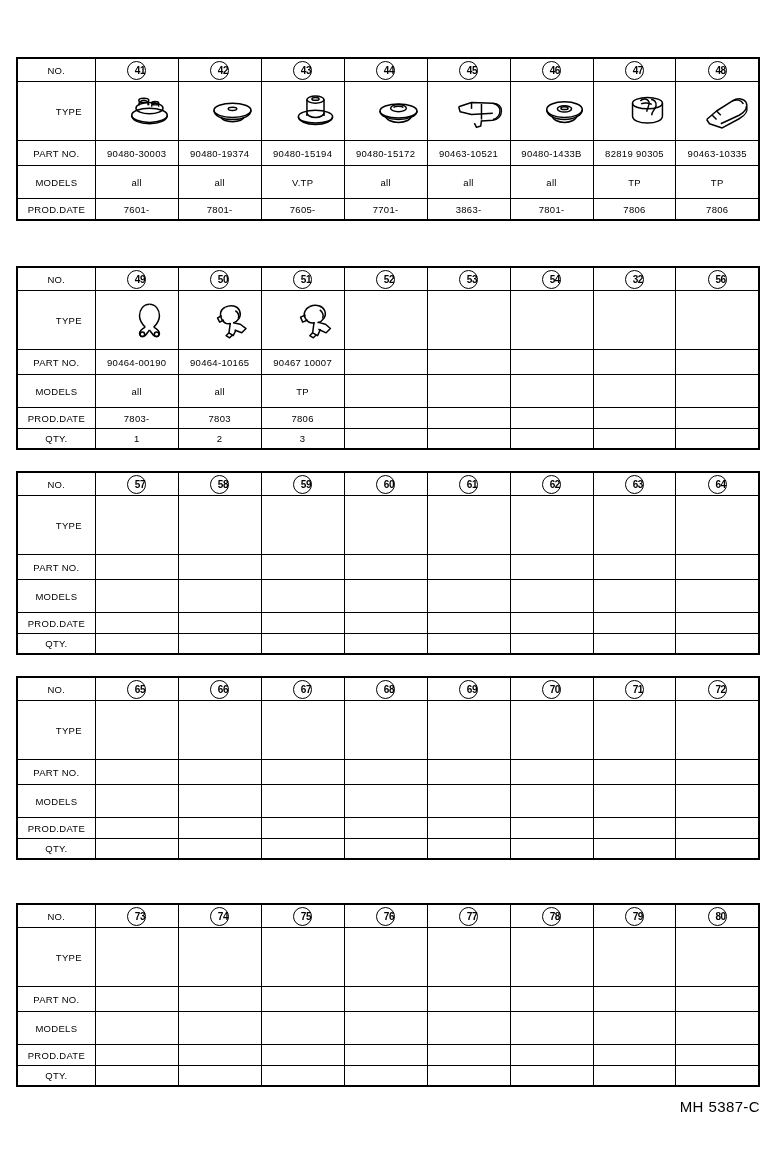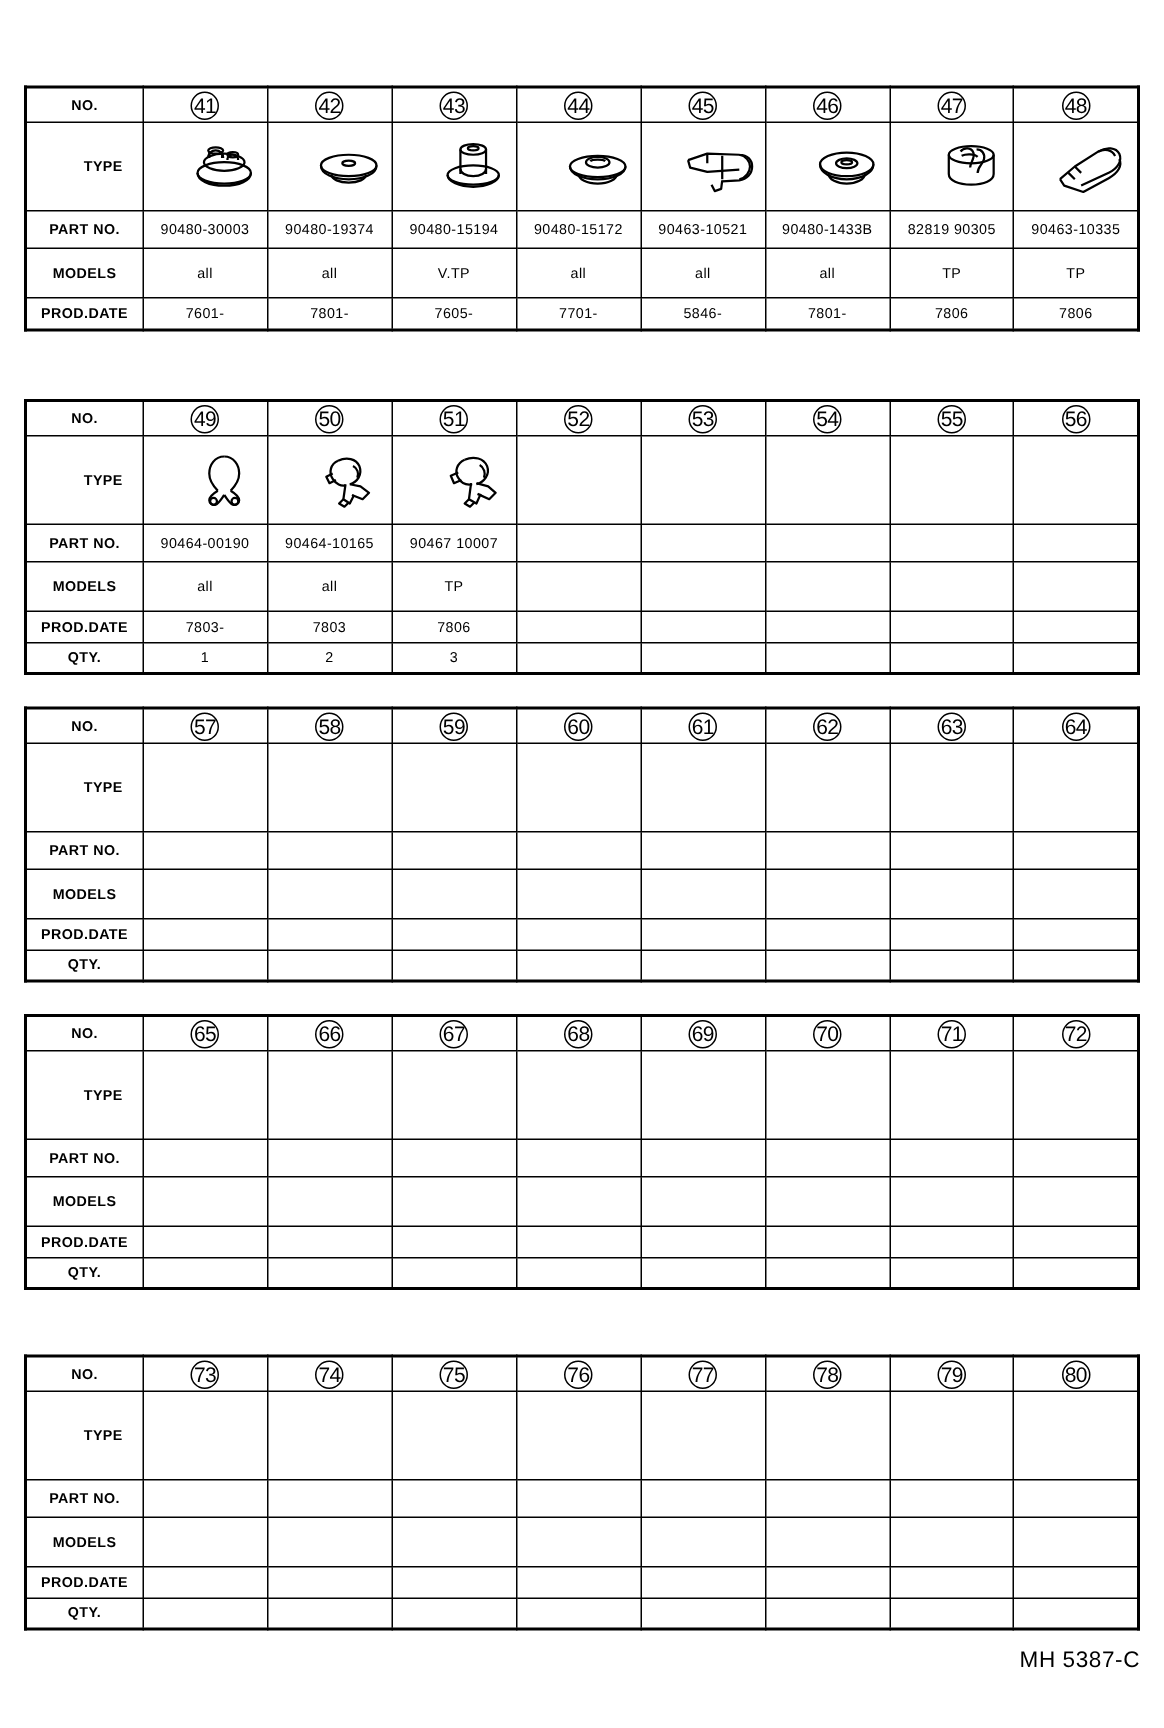--- a/index.html
+++ b/index.html
@@ -38,21 +38,21 @@
     vertical-align: middle;
     font-size: 9.5px;
     letter-spacing: 0.3px;
     overflow: hidden;
   }
 
   
   .row-label {
     font-size: 9px;
     letter-spacing: 0.6px;
-    font-weight: bold;
+    font-weight: normal;
     text-align: center;
     white-space: nowrap;
   }
   col.label-col { width: 78px; }
 
   
   tr.r-no     td { height: 22px; }
   tr.r-type   td { height: 58px; padding-left: 25px; }
   tr.r-part   td { height: 24px; }
   tr.r-models td { height: 32px; }
@@ -60,23 +60,23 @@
   tr.r-qty    td { height: 19px; }
 
   
   .num-badge {
     display: inline-block;
     width: 19px;
     height: 19px;
     line-height: 17px;
     border: 1.6px solid #000;
     border-radius: 50%;
-    font-size: 14px;
-    font-weight: normal;
-    text-align: center;
+    font-size: 10px;
+    font-weight: bold;
+    text-align: right;
     letter-spacing: -0.4px;
     box-sizing: border-box;
   }
 
   .part-no-cell  { font-size: 9.5px; letter-spacing: -0.2px; white-space: nowrap; }
   .models-cell   { font-size: 10px; }
   .date-cell     { font-size: 9.5px; text-align: left; padding-left: 5px; }
   .qty-cell      { font-size: 9.5px; }
   .type-cell     { padding: 0; }
 
@@ -224,21 +224,21 @@
             <td class="models-cell">all</td>
             <td class="models-cell">TP</td>
             <td class="models-cell">TP</td>
           </tr>
           <tr class="r-date">
             <td class="row-label">PROD.DATE</td>
             <td class="date-cell">7601-</td>
             <td class="date-cell">7801-</td>
             <td class="date-cell">7605-</td>
             <td class="date-cell">7701-</td>
-            <td class="date-cell">5846-</td>
+            <td class="date-cell">3863-</td>
             <td class="date-cell">7801-</td>
             <td class="date-cell">7806</td>
             <td class="date-cell">7806</td>
           </tr>
         </tbody>
       </table>
       <table class="parts-table" style="left: 16px; top: 266px; width: 744px;">
         <colgroup>
           <col class="label-col">
           <col style="width: 82.75px;">
@@ -252,21 +252,21 @@
         </colgroup>
         <tbody>
           <tr class="r-no">
             <td class="row-label">NO.</td>
             <td class="no-cell"><span class="num-badge">49</span></td>
             <td class="no-cell"><span class="num-badge">50</span></td>
             <td class="no-cell"><span class="num-badge">51</span></td>
             <td class="no-cell"><span class="num-badge">52</span></td>
             <td class="no-cell"><span class="num-badge">53</span></td>
             <td class="no-cell"><span class="num-badge">54</span></td>
-            <td class="no-cell"><span class="num-badge">55</span></td>
+            <td class="no-cell"><span class="num-badge">32</span></td>
             <td class="no-cell"><span class="num-badge">56</span></td>
           </tr>
           <tr class="r-type">
             <td class="row-label">TYPE</td>
             <td class="type-cell">
               <svg class="type-art" viewBox="0 0 80 56" fill="none" stroke="#000" stroke-width="2.1" stroke-linejoin="round">
                 <path d="M40 6c-9 0-14 8-14 16 0 7 4 12 8 16"></path>
                 <path d="M40 6c9 0 14 8 14 16 0 7-4 12-8 16"></path>
                 <path d="M34 38c-5 3-8 6-8 9 0 3 3 5 6 4 3-1 5-5 8-9"></path>
                 <path d="M46 38c5 3 8 6 8 9 0 3-3 5-6 4-3-1-5-5-8-9"></path>

